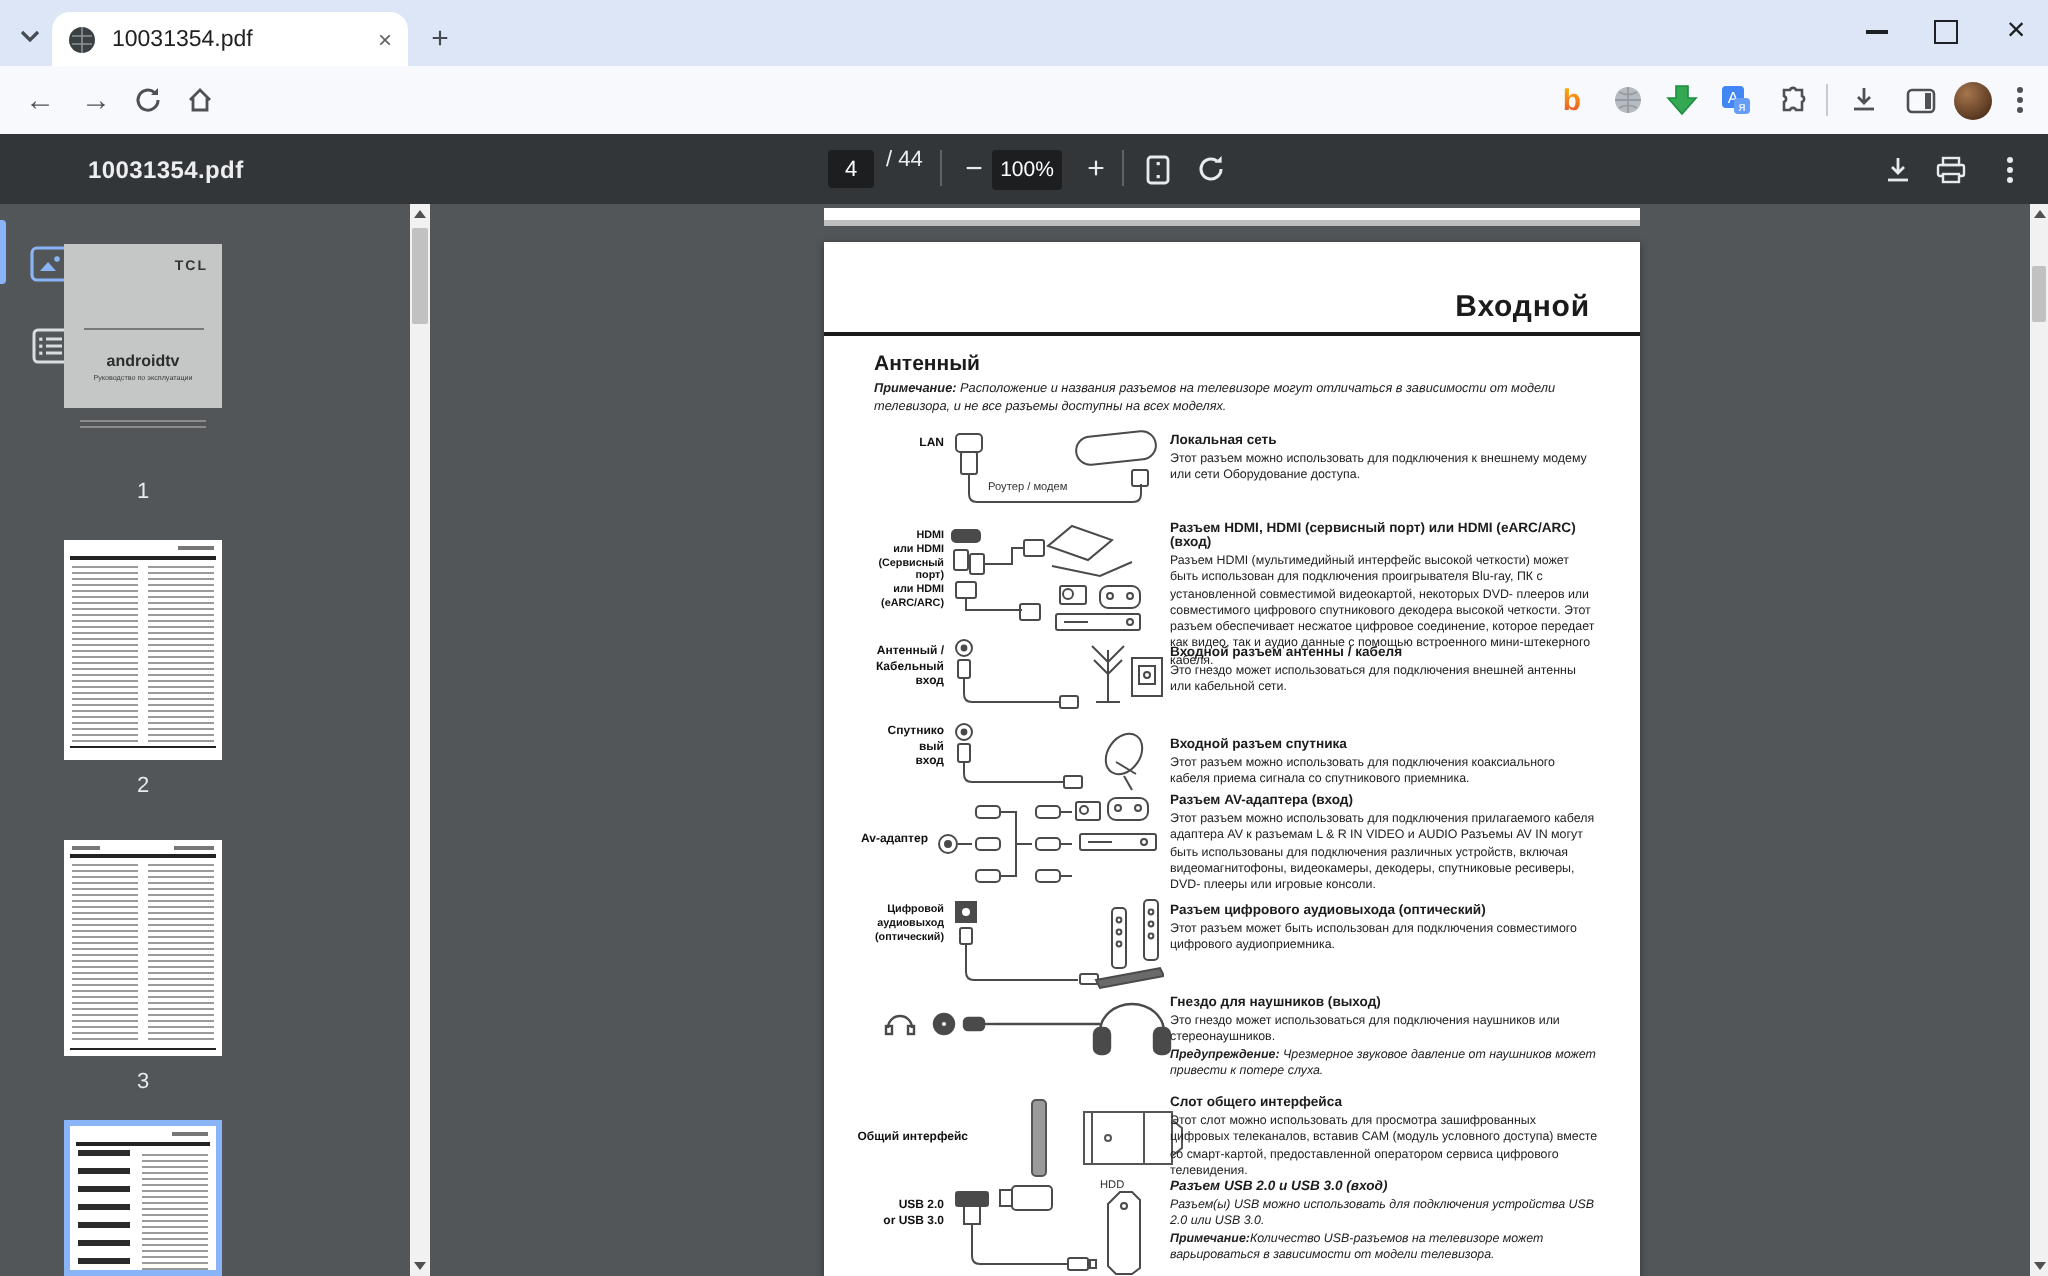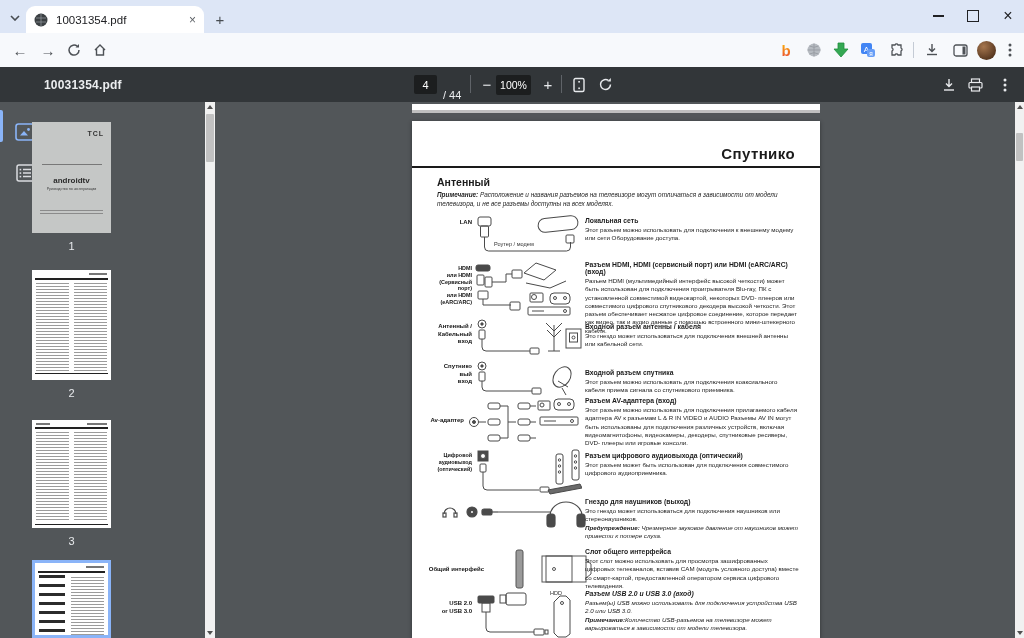--- a/index.html
+++ b/index.html
@@ -156,21 +156,21 @@
   </div>
 
   <div class="pdfbar">
     <div class="ico bars" style="left:12px;top:10px;width:22px;height:16px;flex-direction:column">
         <span></span>
         <span></span>
         <span></span>
       </div>
     <div class="fname">10031354.pdf</div>
     <div class="dbox" style="left:414px;top:8px;width:23px;height:19px;font-size:11px">4</div>
-    <div class="abs" style="left:443px;top:22px;font-size:11px">/ 44</div>
+    <div class="abs" style="left:443px;top:7px;font-size:11px">/ 44</div>
     <div class="psep" style="left:470px;top:8px"></div>
     <div class="ico pbtn" style="left:478px;top:8px;width:18px;height:19px">−</div>
     <div class="dbox" style="left:496px;top:8px;width:35px;height:20px;font-size:10.5px">100%</div>
     <div class="ico pbtn" style="left:539px;top:8px;width:18px;height:19px">+</div>
     <div class="psep" style="left:561px;top:8px"></div>
     <div class="ico" style="left:568px;top:8px;width:22px;height:19px">
       <svg width="14" height="16">
           <rect x="2" y="1.5" width="10" height="13" rx="1.5" fill="none" stroke="#e8eaed" stroke-width="1.4"></rect>
           <rect x="6.3" y="4" width="1.6" height="1.6" fill="#e8eaed"></rect>
           <rect x="6.3" y="10.5" width="1.6" height="1.6" fill="#e8eaed"></rect>
@@ -216,21 +216,21 @@
     <div class="ico" style="left:13px;top:59px;width:24px;height:24px">
       <svg width="19" height="18">
           <rect x="1" y="1" width="17" height="16" rx="2" fill="none" stroke="#dadce0" stroke-width="1.5"></rect>
           <path d="M7 5.5h8M7 9h8M7 12.5h8" stroke="#dadce0" stroke-width="1.4"></path>
           <rect x="3.6" y="4.8" width="1.6" height="1.6" fill="#dadce0"></rect>
           <rect x="3.6" y="8.3" width="1.6" height="1.6" fill="#dadce0"></rect>
           <rect x="3.6" y="11.8" width="1.6" height="1.6" fill="#dadce0"></rect>
         </svg>
     </div>
 
-    <div class="thumb" style="top:20px;height:111px;background:#c5c7c6">
+    <div class="thumb" style="top:20px;height:82px;background:#c5c7c6">
       <div class="abs" style="right:7px;top:8px;font-size:7px;font-weight:bold;letter-spacing:1px;color:#333">TCL</div>
       <div class="abs" style="left:10px;top:42px;width:60px;height:1px;background:#787878"></div>
       <div class="abs" style="left:0;top:54px;width:79px;text-align:center;font-size:8px;font-weight:bold;color:#2c2c2c">androidtv</div>
       <div class="abs" style="left:0;top:65px;width:79px;text-align:center;font-size:3.6px;color:#3a3a3a">Руководство по эксплуатации</div>
       <div class="abs" style="left:8px;top:88px;width:63px;height:6px;background:repeating-linear-gradient(#8b8b8b 0 1px,transparent 1px 3px)"></div>
     </div>
     <div class="tlabel" style="top:138px">1</div>
 
     <div class="thumb" style="top:168px;height:110px">
       <div class="abs" style="right:4px;top:3px;width:18px;height:2px;background:#777"></div>
@@ -261,21 +261,21 @@
     <div class="scroll" style="left:205px;width:10px">
       <div class="sarr" style="top:3px;border-bottom:4px solid #505050"></div>
       <div class="sthumb" style="top:12px;height:48px"></div>
       <div class="sarr" style="bottom:3px;border-top:4px solid #505050"></div>
     </div>
 
     <div class="abs" style="left:215px;top:0;width:800px;height:536px">
       <div class="pagestrip"></div>
 
       <div class="page">
-        <div class="hdr">Спутнико</div>
+        <div class="hdr">Входной</div>
         <div class="hrule"></div>
         <div class="sect">Антенный</div>
         <div class="note"><b>Примечание:</b><span> Расположение и названия разъемов на телевизоре могут отличаться в зависимости от модели телевизора, и не все разъемы доступны на всех моделях.</span></div>
 
         <div class="row" style="top:92px;height:48px">
           <div class="lab" style="left:8px;top:6px;width:52px">LAN</div>
           <div class="cap" style="left:82px;top:28px">Роутер / модем</div>
           <svg class="art" style="left:62px;top:0" width="108" height="48">
             <g fill="none" stroke="#4a4a4a" stroke-width="1">
               <rect x="4" y="4" width="13" height="9" rx="2"></rect>

